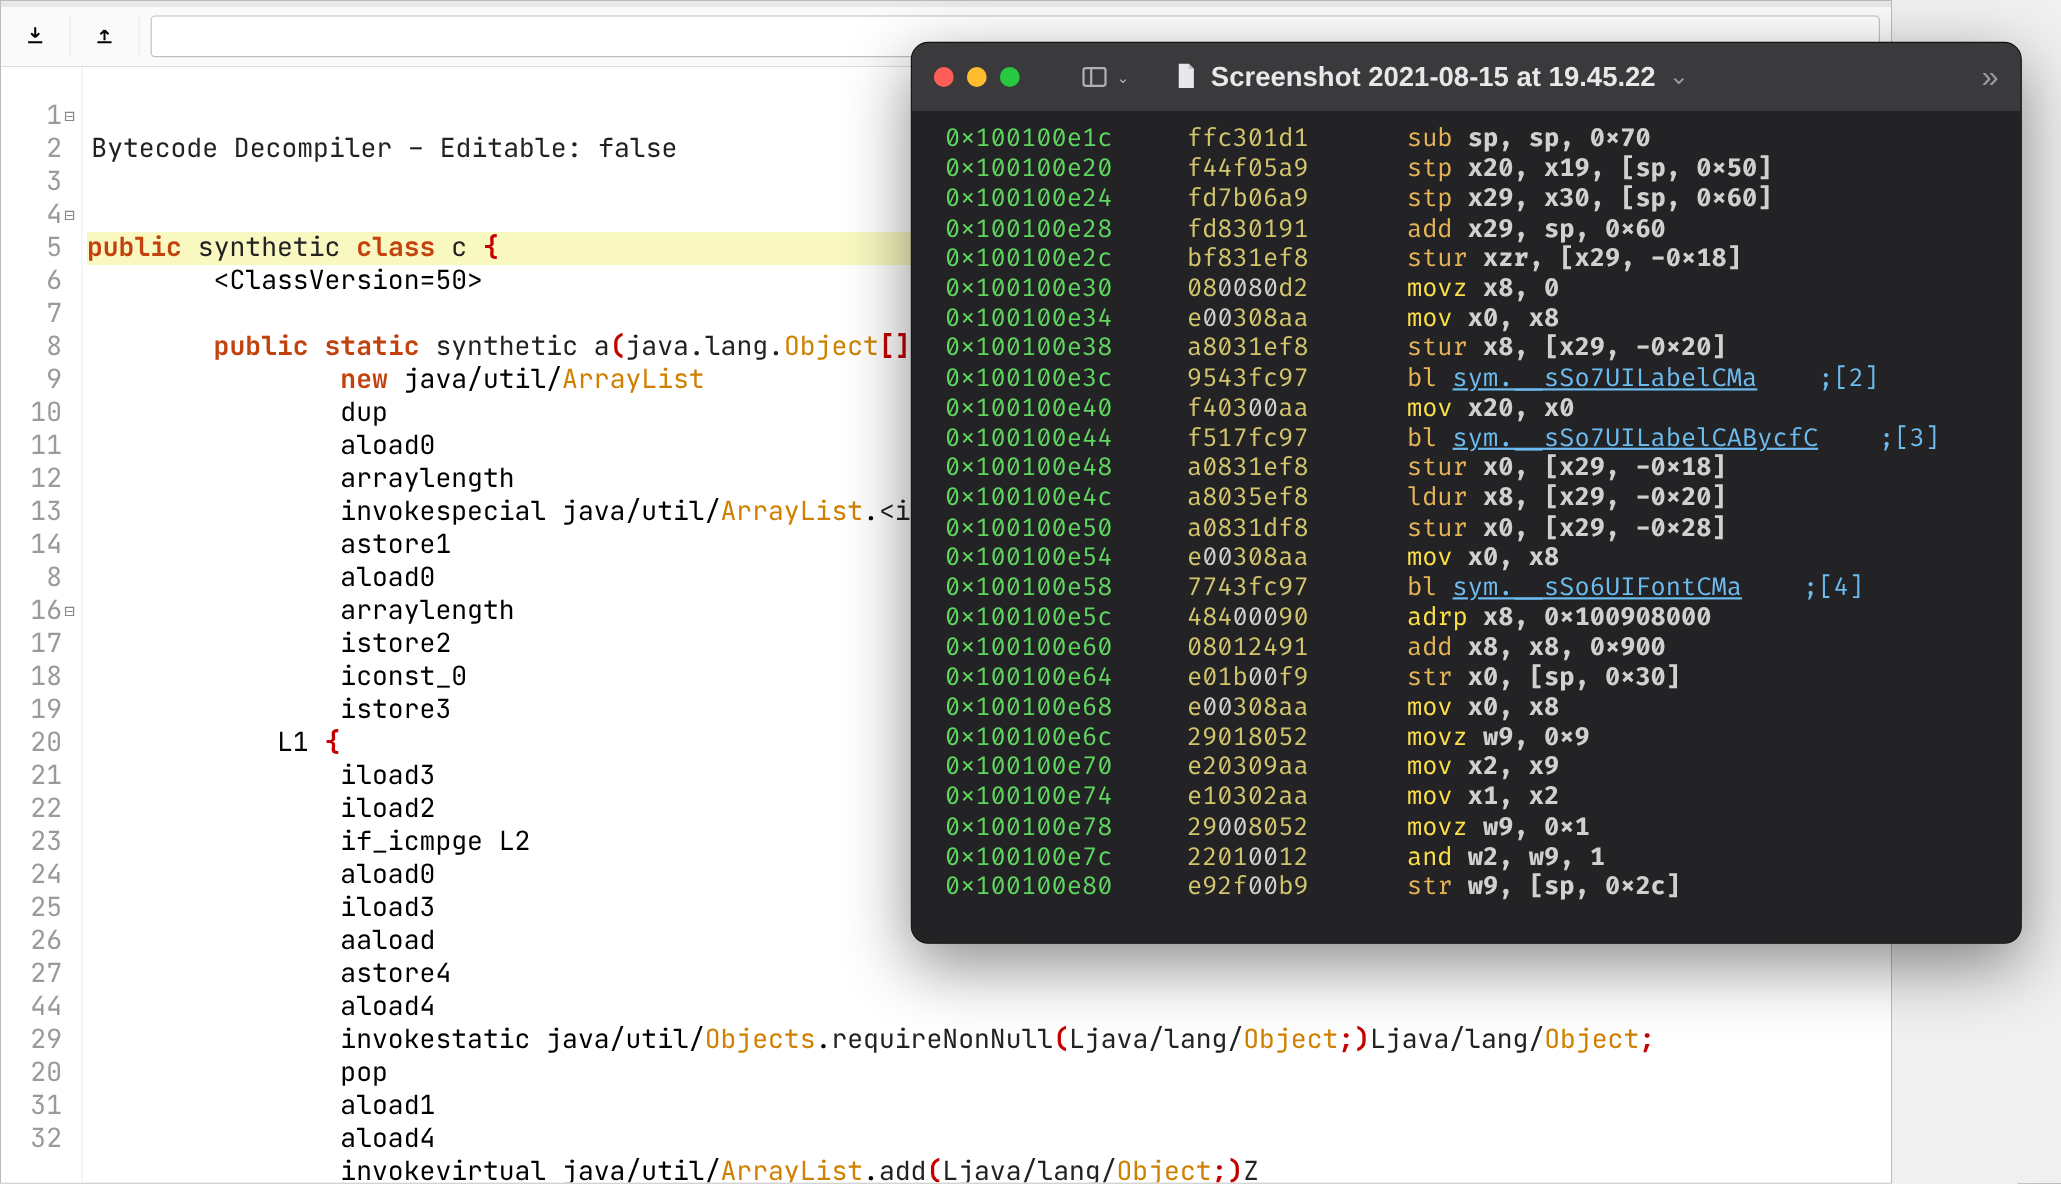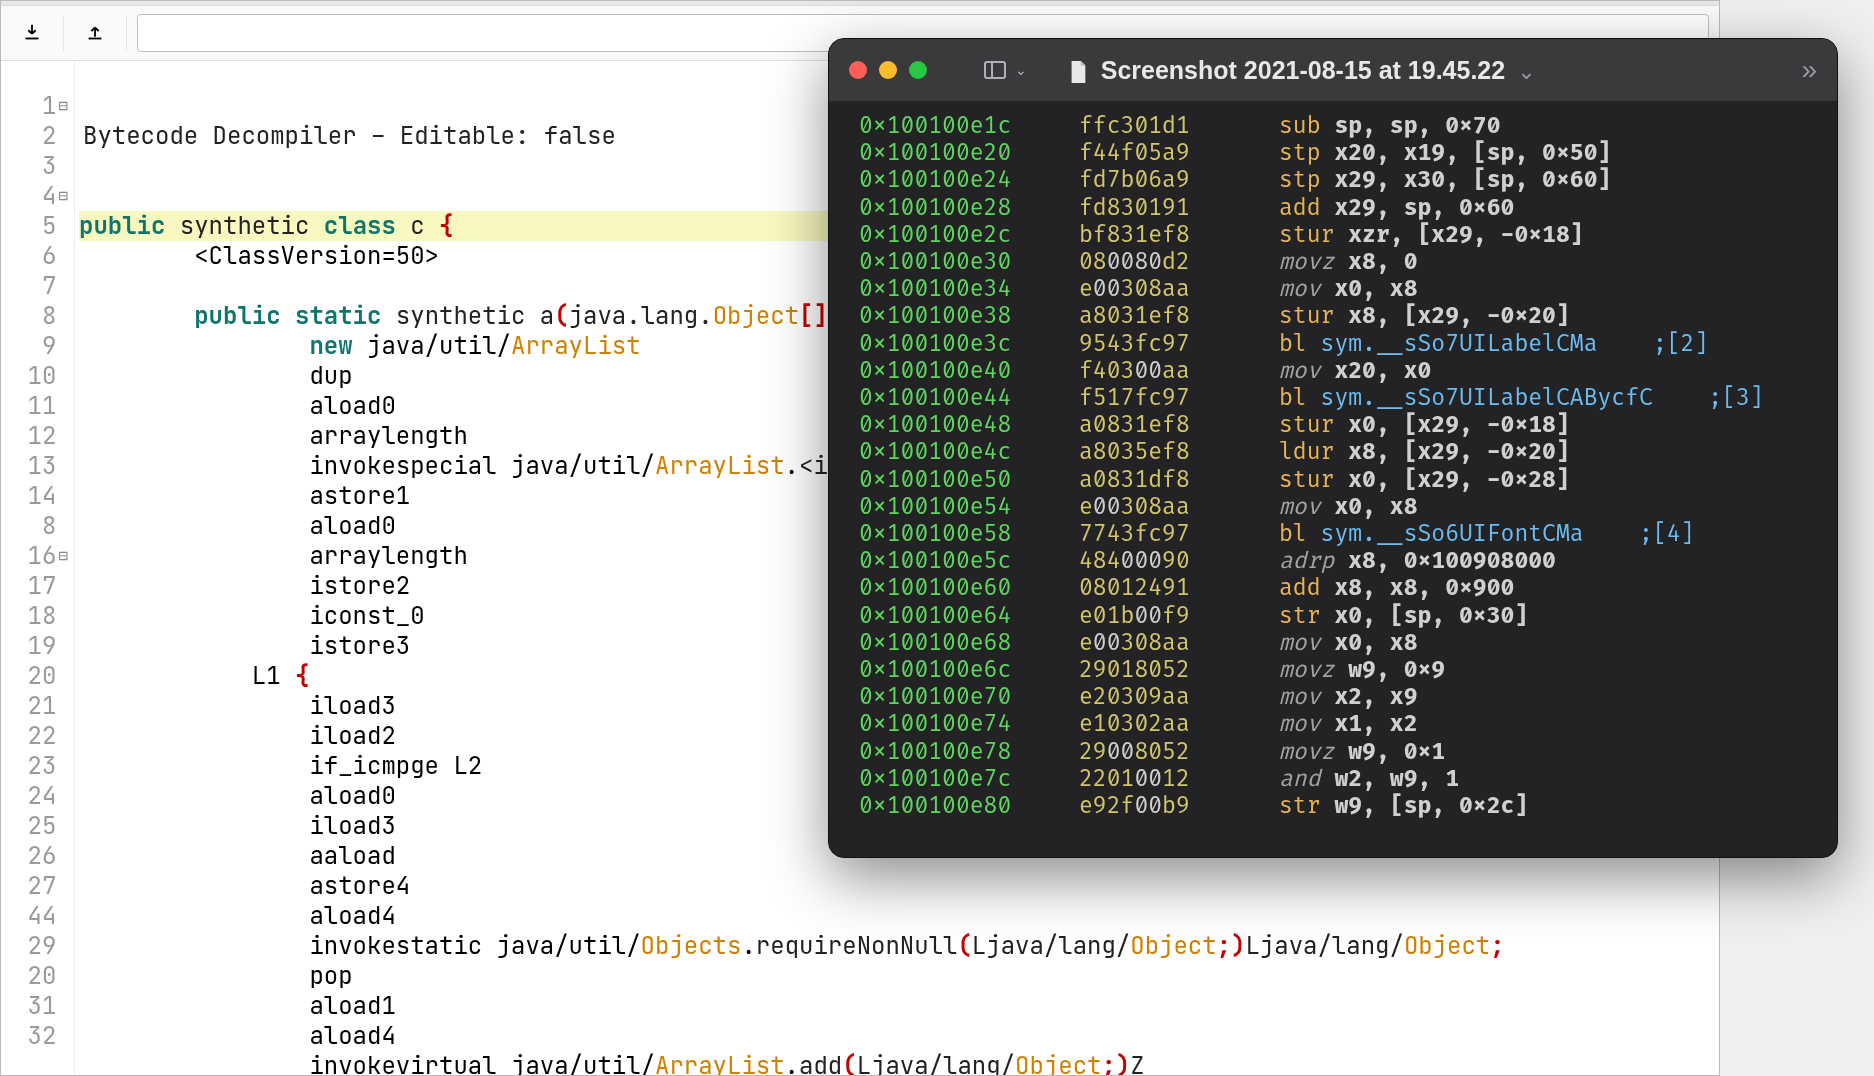--- a/index.html
+++ b/index.html
@@ -59,21 +59,21 @@
   }
   .gutter .gline { display:flex; align-items:center; justify-content:flex-end; height:30px;}
   .gutter .fold { font-size:16px; color:#888; margin-left:2px; }
   .header-gutter-space { height: 30px; }
   .code-col { flex:1; line-height:30px; white-space: pre; overflow:hidden; padding-left:4px;}
   .code-header {
     height: 30px; padding-left: 4px; color: #222; font-weight: 400;
   }
   .cl { height:30px; }
   .hl { background: #f8f8c0; }
-  .kw { color:#0f766e; font-weight:700; }
+  .kw { color:#c2410c; font-weight:700; }
   .type { color:#d08000; }
   .punct { color:#c40000; font-weight:700; }
   .decl { color:#222; }
   .txt { color:#000; }
 
   
   .dark-window {
     position: absolute;
     left: 828px; top: 38px;
     width: 1010px; height: 820px;
@@ -94,44 +94,44 @@
   .traffic { display:flex; gap:12px; }
   .dot { width:18px; height:18px; border-radius:50%; }
   .dot.red{background:#ff5f57;} .dot.yellow{background:#febc2e;} .dot.green{background:#28c840;}
   .dw-tool {
     margin-left: 40px;
     display:flex; align-items:center; gap:8px; color:#b0b0b5;
   }
   .dw-tool svg{width:24px;height:24px;fill:#b0b0b5;}
   .dw-title {
     margin-left: 24px;
-    display:flex; align-items:flex-end; gap:12px;
+    display:flex; align-items:flex-start; gap:12px;
     color:#e8e8ea; font-size:25px; font-weight:700;
   }
   .dw-title svg{width:22px;height:26px;fill:#e8e8ea;}
   .dw-title .chev{font-size:22px;color:#9a9aa0;font-weight:400;}
   .dw-overflow{ margin-left:auto; color:#9a9aa0; font-size:28px; }
   .dw-body {
     flex:1;
     background:#232326;
     font-family: "Fira Code",Menlo,Consolas,monospace;
     font-size:22.5px;
     line-height:27.2px;
     color:#d0d0d0;
     padding: 12px 0 0 30px;
     white-space:pre;
     overflow:hidden;
   }
   .ad { color:#5fd75f; }       
   .hx { color:#d2c56b; }       
   .hx .z { color:#d0d0d0; }    
   .mn { color:#e6b455; }       
-  .mnp{ color:#a3a3a3;font-style:italic; }       
+  .mnp{ color:#fde047; }       
   .rg { color:#d0d0d0;font-weight:bold; }       
-  .fn { color:#6cbcf0; }
+  .fn { color:#6cbcf0; text-decoration: underline; }
   .cm { color:#6cbcf0; }       
   .col1{display:inline-block;width:220px;}
   .col2{display:inline-block;width:200px;}
 
   .right-strip{position:absolute; right:0; top:0; width:40px; height:1076px; background:linear-gradient(90deg,#2b2143,#1b1433); z-index:-1;}
 </style>
 </head>
 <body>
 
 <div class="ide-window">

